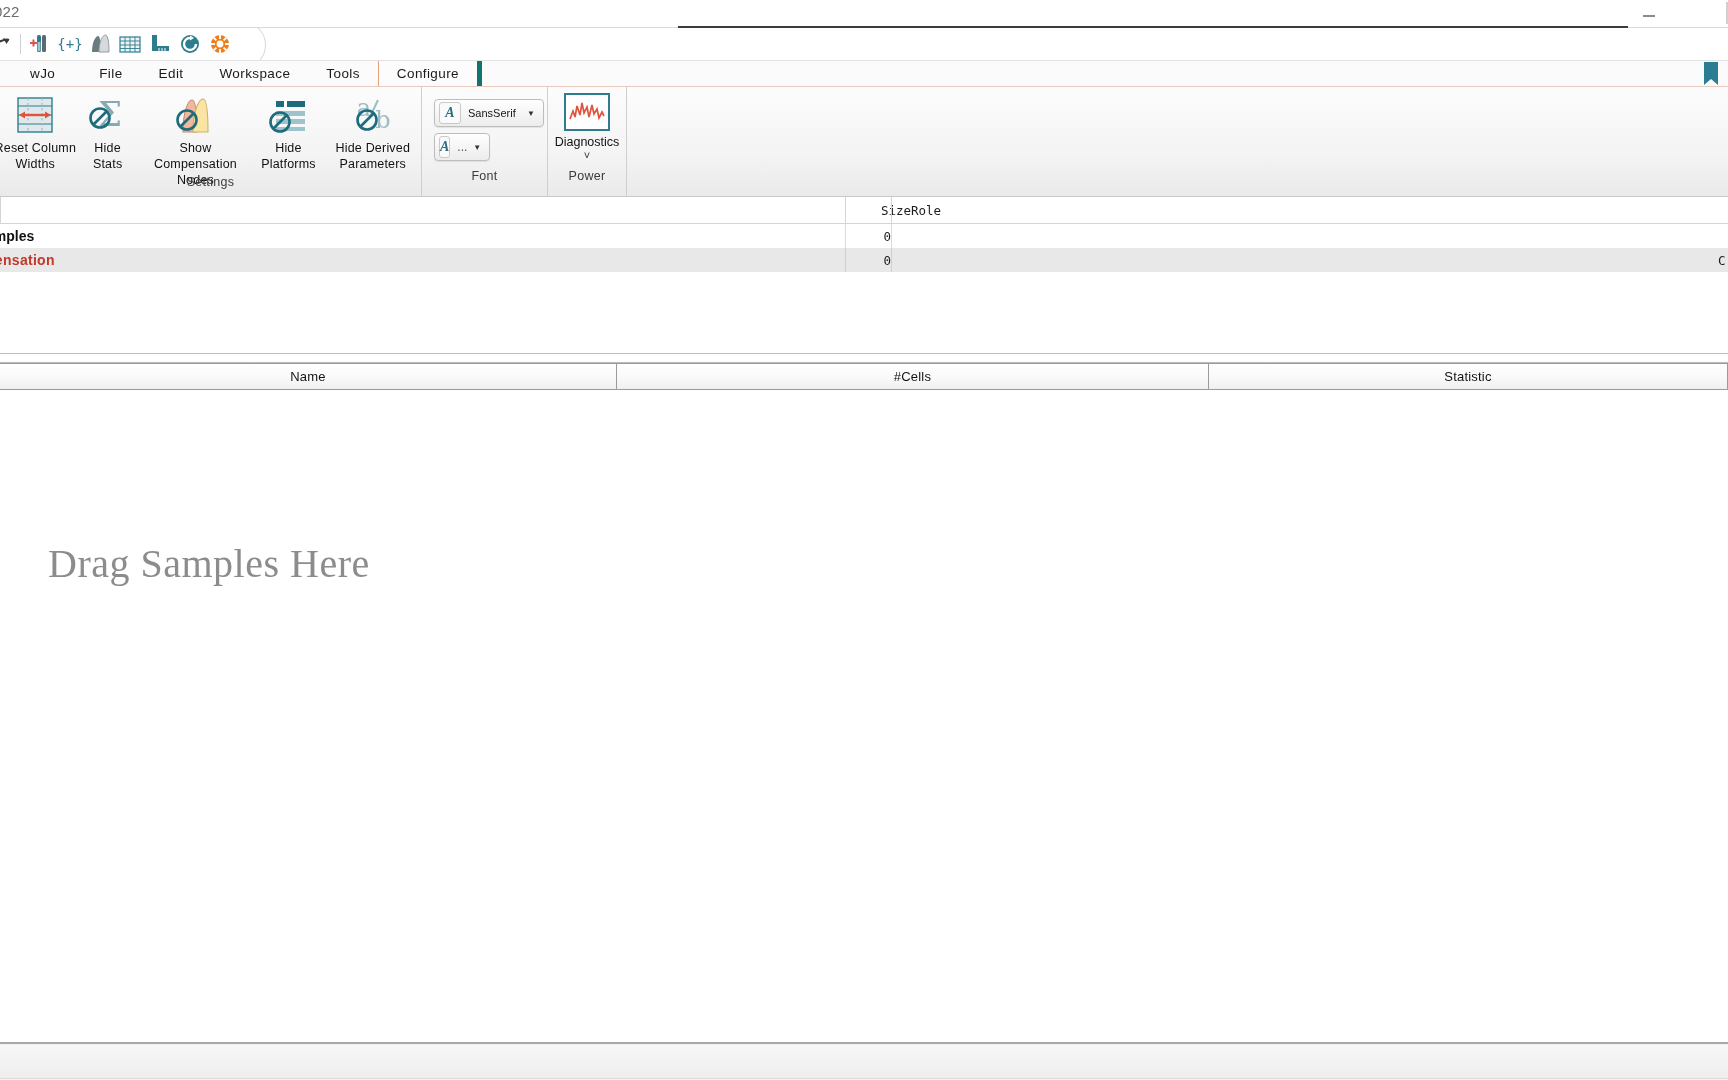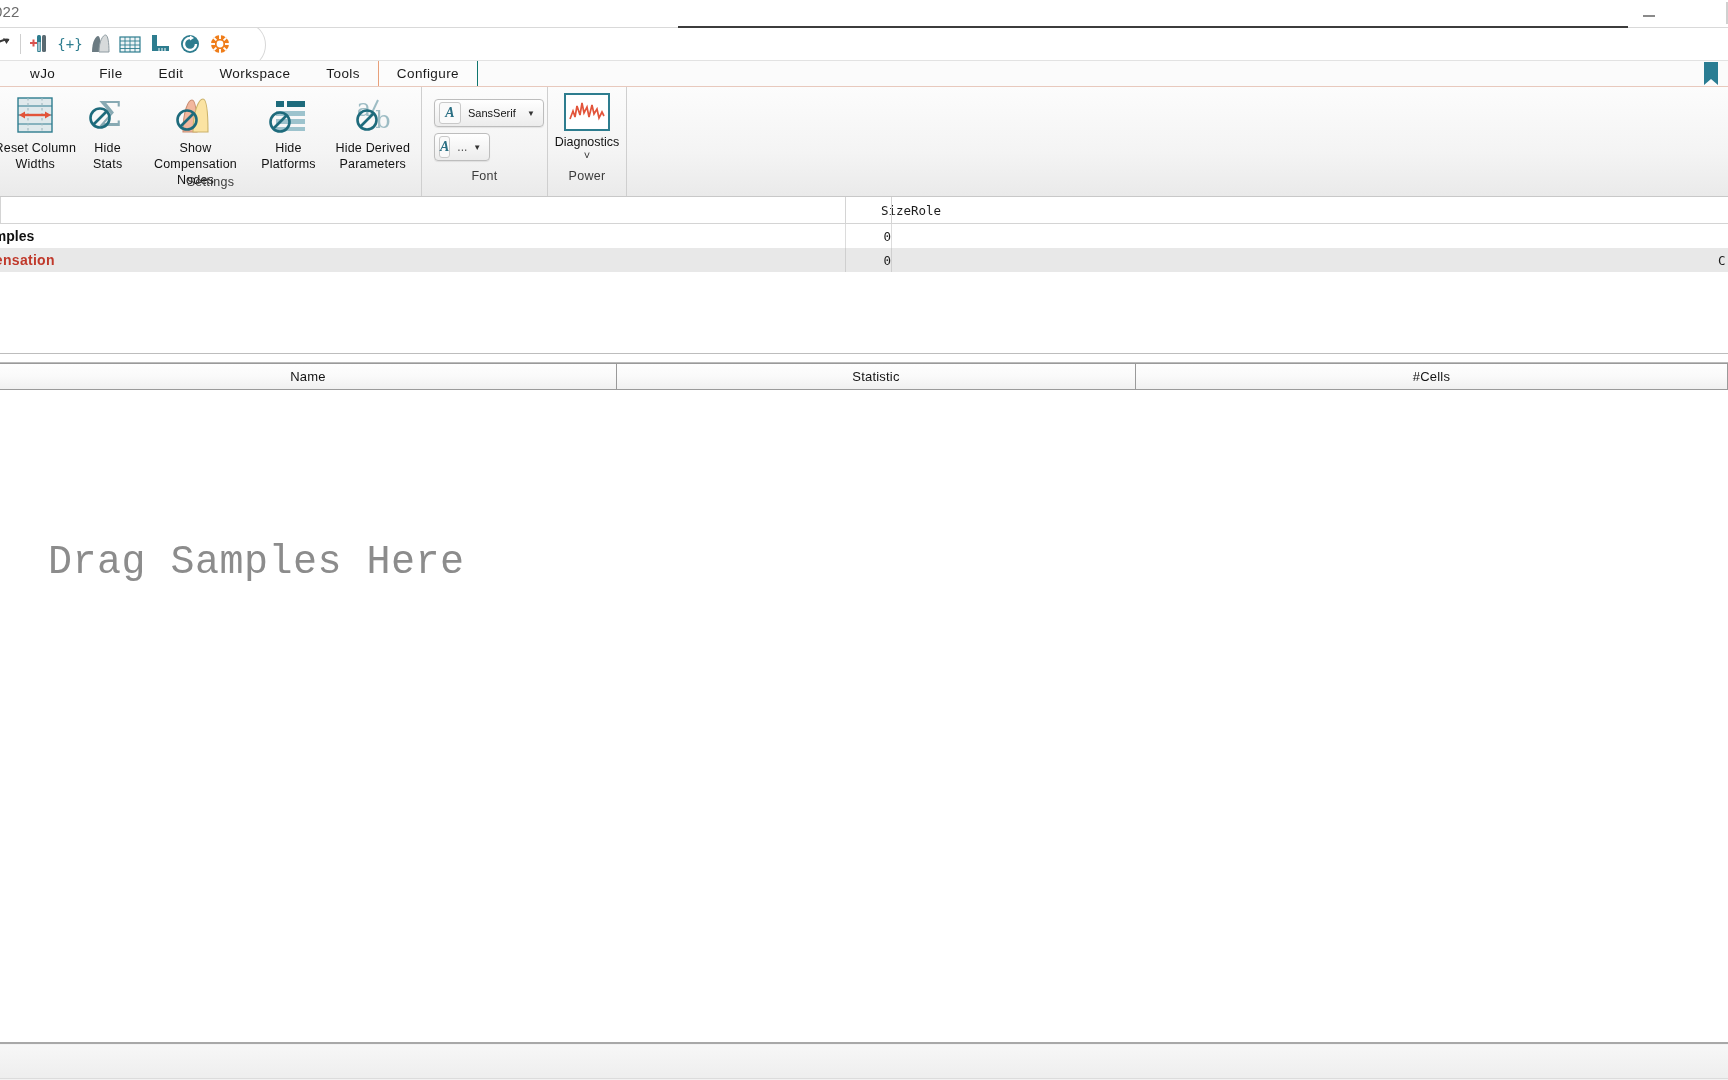--- a/index.html
+++ b/index.html
@@ -134,21 +134,21 @@
     justify-content: center;
     font-size: 13.5px;
     color: #1a1a1a;
     padding: 0 18px;
     letter-spacing: .4px;
     white-space: nowrap;
   }
   .menu-item.first { padding-left: 0; margin-left: -2px; padding-right: 26px;}
   .menu-item.active {
     border-left: 1px solid #e8a07a;
-    border-right: 1px solid #0f766e;
+    border-right: 5px solid #0f766e;
     background: #fcfcfc;
   }
   .menubar-fill { flex: 1; }
   .bookmark {
     position: absolute;
     right: 8px;
     top: 0px;
     width: 18px;
     height: 26px;
   }
@@ -406,21 +406,21 @@
 
   .dropzone {
     position: relative;
     height: 560px;
     background: #ffffff;
   }
   .dragtext {
     position: absolute;
     left: 48px;
     top: 150px;
-    font-family: Liberation Mono, monospace;
+    font-family: Liberation Serif, serif;
     font-size: 40px;
     color: #8c8c8c;
     letter-spacing: .5px;
     white-space: nowrap;
   }
 
   
   .statusbar {
     position: absolute;
     left: 0;
@@ -705,22 +705,22 @@
   </div>
 
   <div class="gt-blank"></div>
 </div>
 
 <div class="samples">
   <div class="header-topstrip"></div>
 
   <div class="colheader">
     <div class="ch ch-name">Name</div>
+    <div class="ch ch-cells">#Cells</div>
     <div class="ch ch-stat">Statistic</div>
-    <div class="ch ch-cells">#Cells</div>
   </div>
 
   <div class="dropzone">
     <div class="dragtext">Drag Samples Here</div>
   </div>
 </div>
 
 <div class="statusbar">
   <div class="inner"></div>
 </div>

